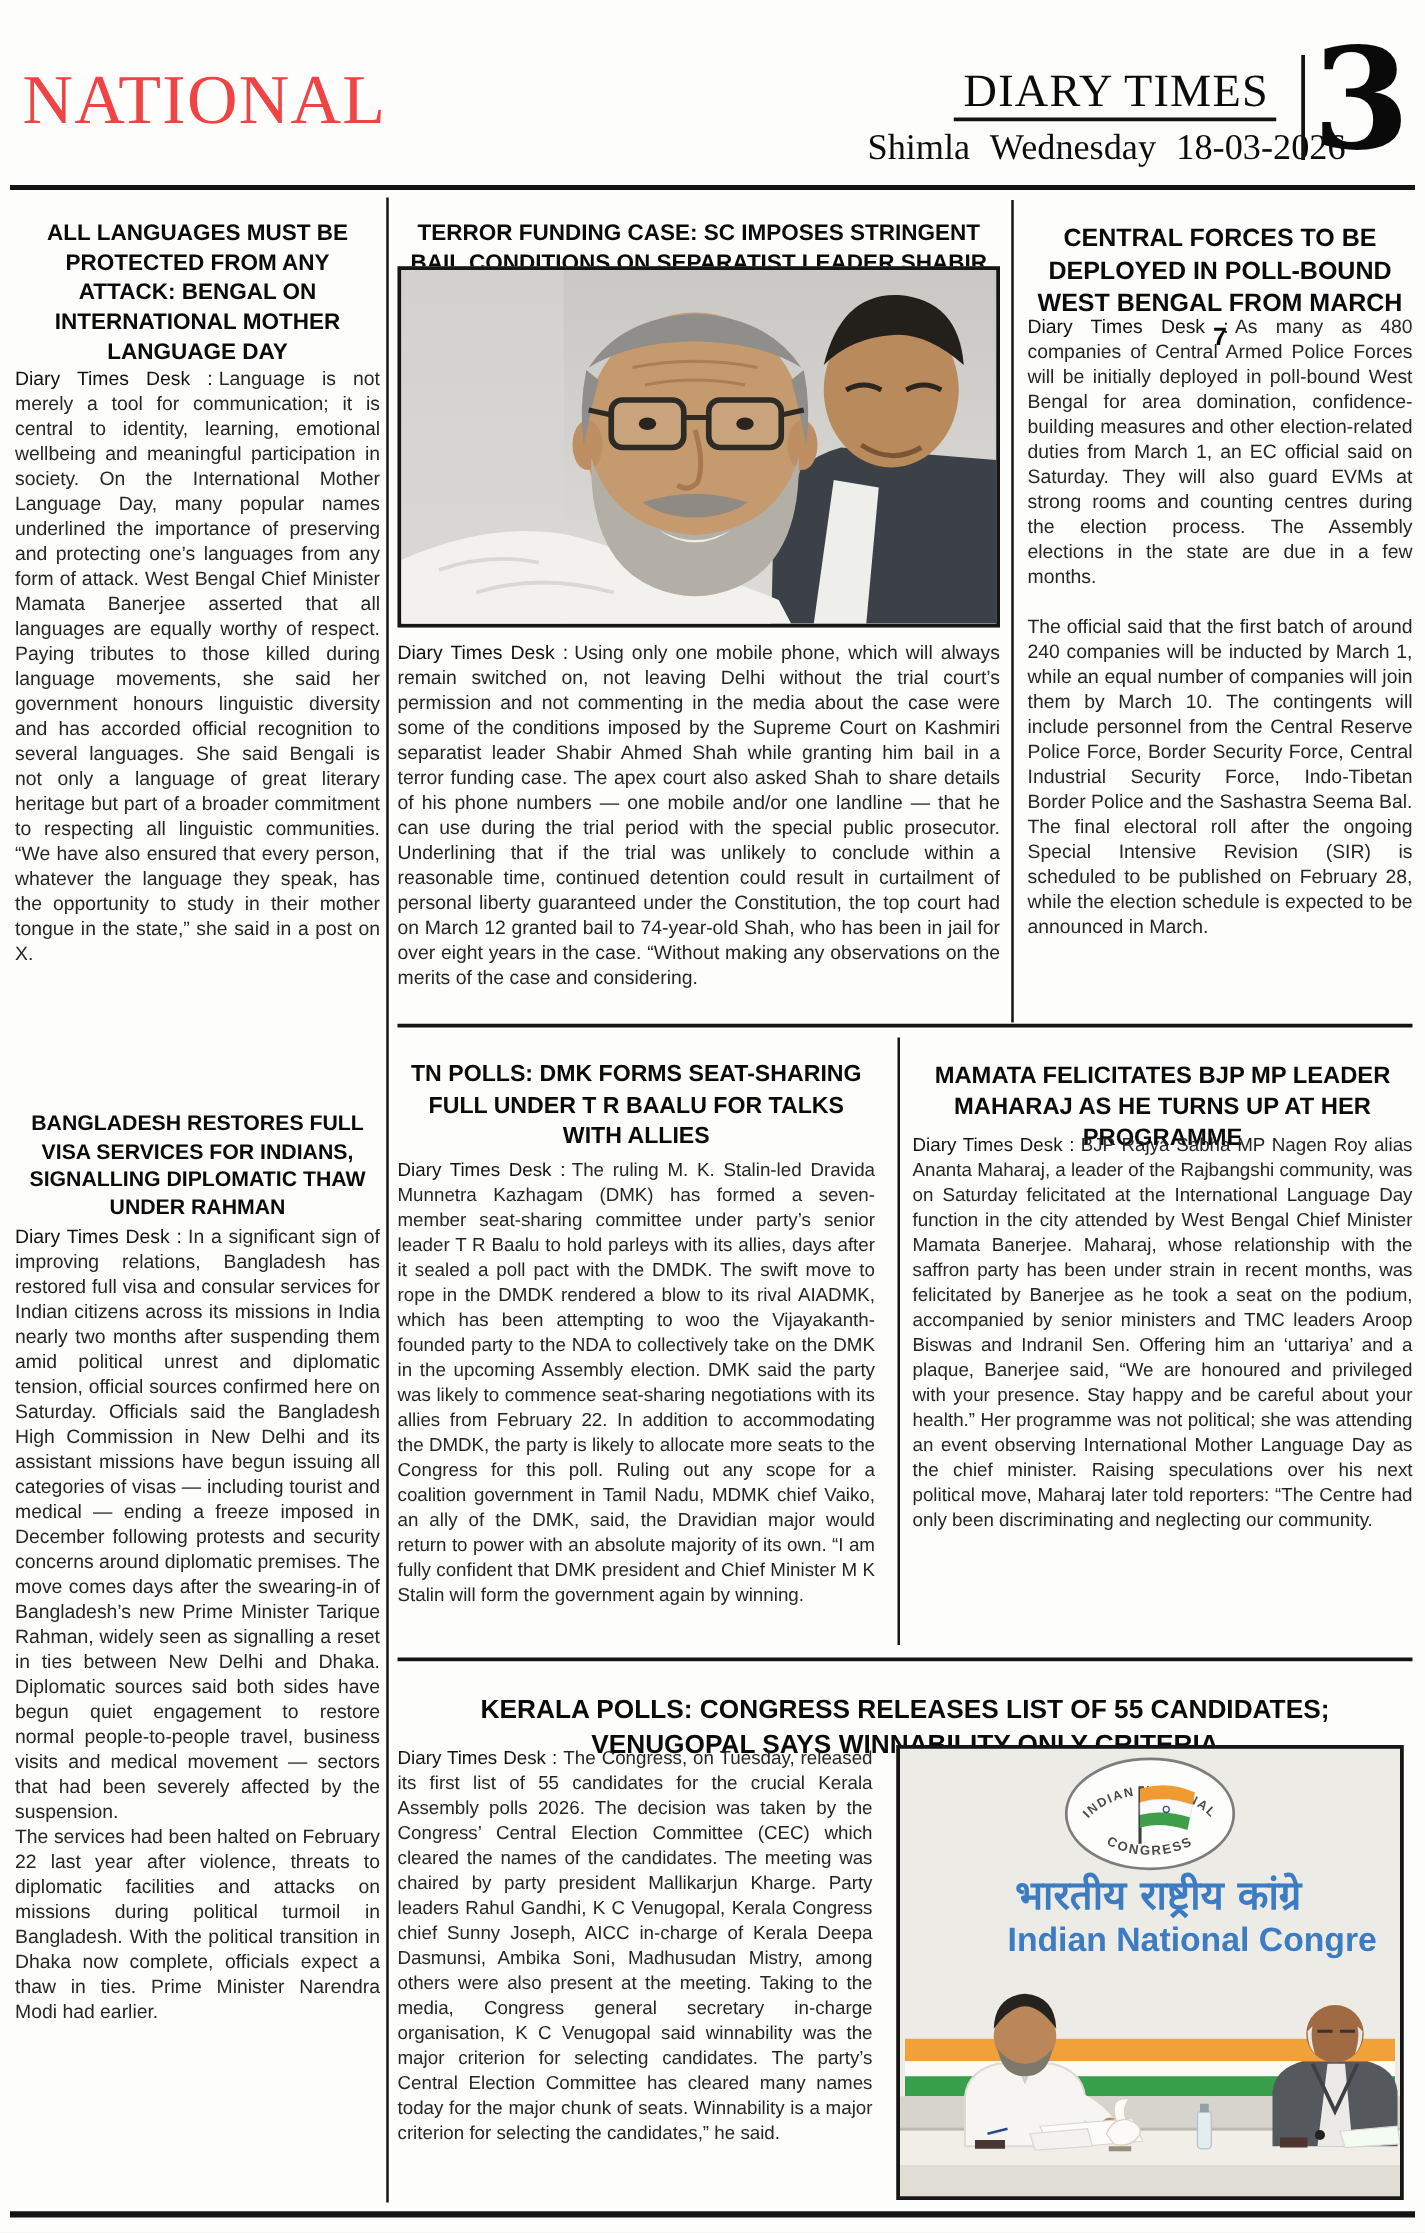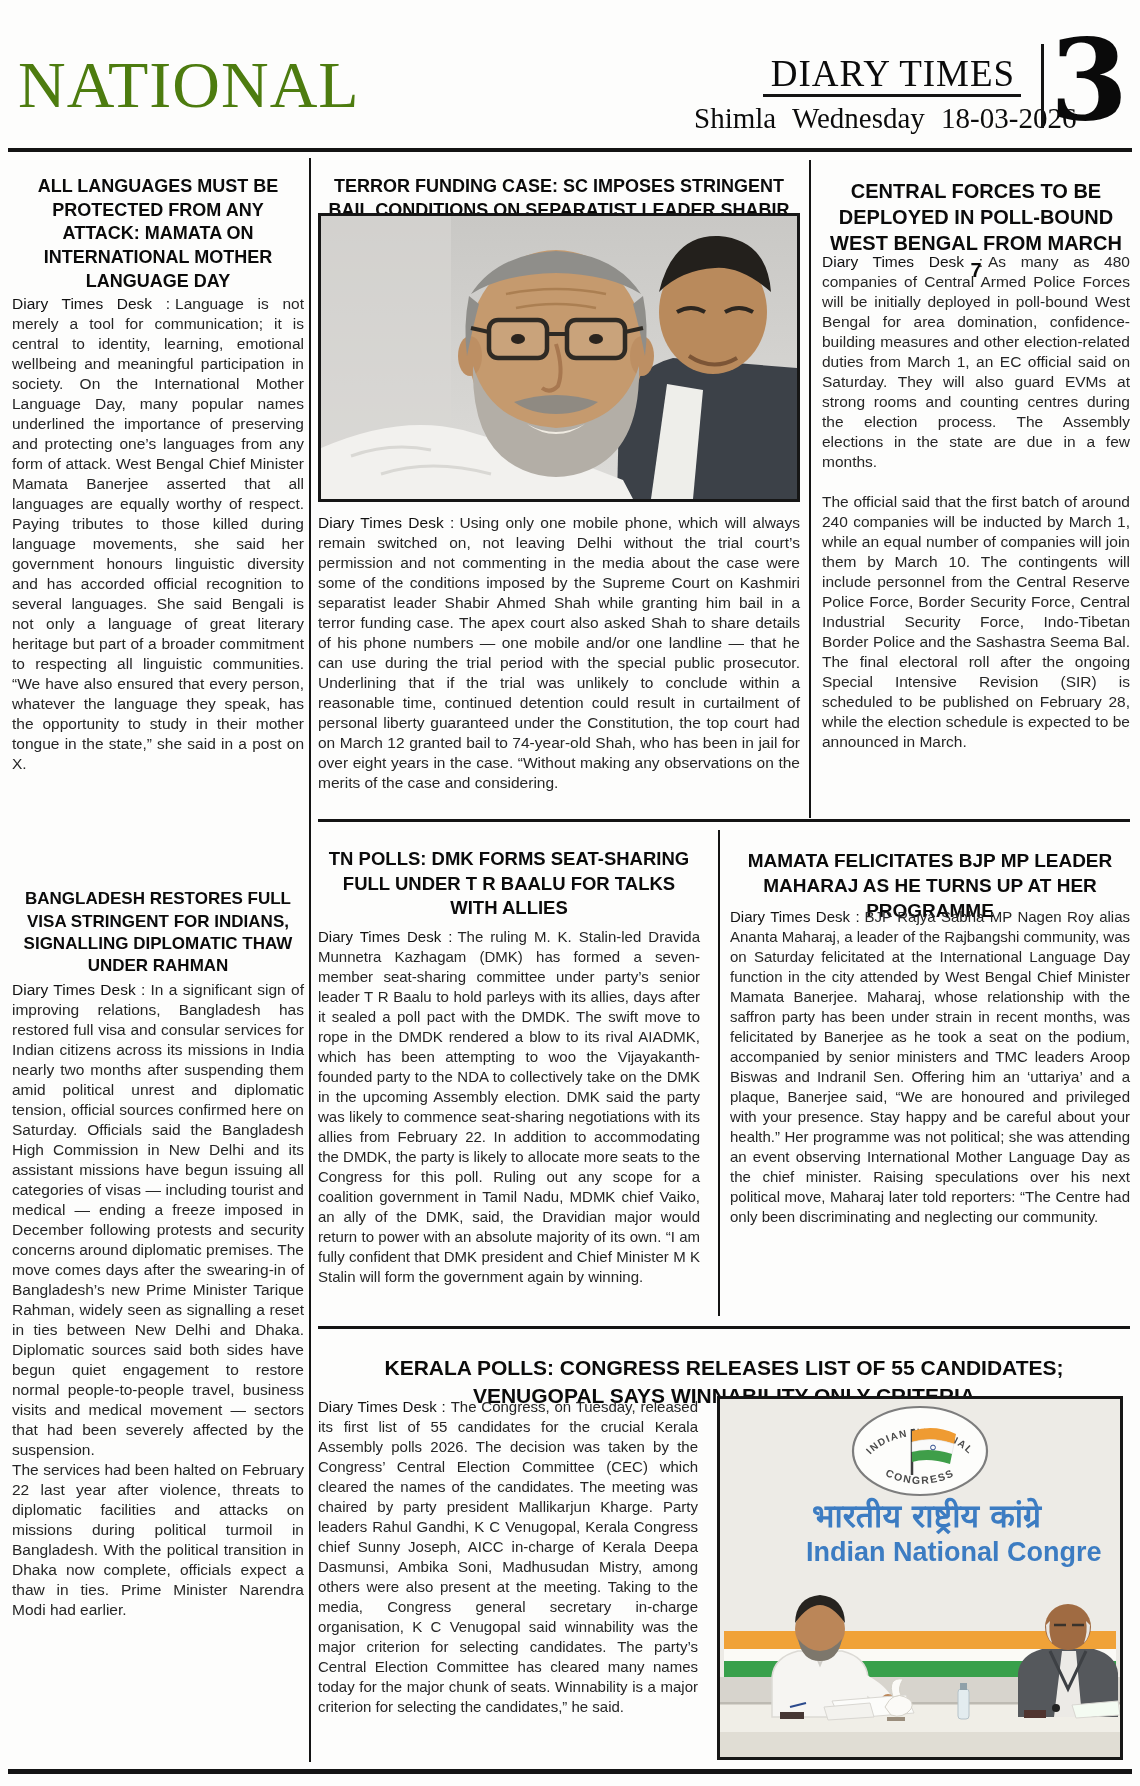--- a/index.html
+++ b/index.html
@@ -1,21 +1,21 @@
 <!DOCTYPE html>
 <html><head>
 <meta charset="utf-8">
 <style>
   html,body{margin:0;padding:0;background:#efefef;}
   .page{position:relative;width:1140px;height:1786px;background:#fdfdfc;margin:0 auto;
         font-family:"Liberation Sans",sans-serif;color:#232323;overflow:hidden;}
   .abs{position:absolute;}
   .rule{position:absolute;background:#141414;}
-  .sec-title{font-family:"Liberation Serif",serif;font-weight:400;font-size:66px;line-height:1;
-             letter-spacing:1px;color:#4d7c0f;white-space:nowrap;}
+  .sec-title{font-family:"Liberation Serif",serif;font-weight:400;font-size:56px;line-height:1;
+             letter-spacing:1px;color:#ef4444;white-space:nowrap;}
   .masthead{font-family:"Liberation Serif",serif;font-size:37px;line-height:1.1;letter-spacing:1px;
             color:#0c0c0c;text-align:center;white-space:nowrap;}
   .dateline{font-family:"Liberation Serif",serif;font-size:29px;color:#0c0c0c;text-align:right;
             word-spacing:9px;white-space:nowrap;}
   .page-num{font-family:"DejaVu Serif",serif;font-weight:900;font-size:112px;line-height:1;color:#0a0a0a;}
   .headline{position:absolute;font-weight:800;text-align:center;color:#0b0b0b;line-height:1.32;
             letter-spacing:0;}
   .body-text{position:absolute;text-align:justify;color:#262626;}
   .body-text p{margin:0;}
   .body-text p.gap{margin-top:20px;}
@@ -39,28 +39,28 @@
   <div class="rule" style="left:8px;top:148px;width:1124px;height:4px;"></div>
 
   <div class="rule" style="left:309px;top:158px;width:2px;height:1604px;"></div>
   <div class="rule" style="left:809px;top:160px;width:2px;height:658px;"></div>
   <div class="rule" style="left:318px;top:819px;width:812px;height:3px;"></div>
   <div class="rule" style="left:718px;top:830px;width:2px;height:486px;"></div>
   <div class="rule" style="left:318px;top:1326px;width:812px;height:3px;"></div>
   <div class="rule" style="left:8px;top:1769px;width:1124px;height:5px;"></div>
 
   <div>
-    <h2 class="headline" style="left:12px;top:160px;width:292px;font-size:18px;">ALL LANGUAGES MUST BE PROTECTED FROM ANY ATTACK: MAMATA ON INTERNATIONAL MOTHER LANGUAGE DAY</h2>
+    <h2 class="headline" style="left:12px;top:160px;width:292px;font-size:18px;">ALL LANGUAGES MUST BE PROTECTED FROM ANY ATTACK: BENGAL ON INTERNATIONAL MOTHER LANGUAGE DAY</h2>
     <div class="body-text" style="left:12px;top:294px;width:292px;font-size:15.5px;line-height:20px;">
       <p><b class="desk">Diary Times Desk :</b><span>Language is not merely a tool for communication; it is central to identity, learning, emotional wellbeing and meaningful participation in society. On the International Mother Language Day, many popular names underlined the importance of preserving and protecting one’s languages from any form of attack. West Bengal Chief Minister Mamata Banerjee asserted that all languages are equally worthy of respect. Paying tributes to those killed during language movements, she said her government honours linguistic diversity and has accorded official recognition to several languages. She said Bengali is not only a language of great literary heritage but part of a broader commitment to respecting all linguistic communities. “We have also ensured that every person, whatever the language they speak, has the opportunity to study in their mother tongue in the state,” she said in a post on X.</span></p>
     </div>
   </div>
 
   <div>
-    <h2 class="headline" style="left:12px;top:874px;width:292px;font-size:17px;">BANGLADESH RESTORES FULL VISA STRINGENT FOR INDIANS, SIGNALLING DIPLOMATIC THAW UNDER RAHMAN</h2>
+    <h2 class="headline" style="left:12px;top:874px;width:292px;font-size:17px;">BANGLADESH RESTORES FULL VISA SERVICES FOR INDIANS, SIGNALLING DIPLOMATIC THAW UNDER RAHMAN</h2>
     <div class="body-text" style="left:12px;top:980px;width:292px;font-size:15.5px;line-height:20px;">
       <p><b class="desk">Diary Times Desk :</b><span>In a significant sign of improving relations, Bangladesh has restored full visa and consular services for Indian citizens across its missions in India nearly two months after suspending them amid political unrest and diplomatic tension, official sources confirmed here on Saturday. Officials said the Bangladesh High Commission in New Delhi and its assistant missions have begun issuing all categories of visas — including tourist and medical — ending a freeze imposed in December following protests and security concerns around diplomatic premises. The move comes days after the swearing-in of Bangladesh’s new Prime Minister Tarique Rahman, widely seen as signalling a reset in ties between New Delhi and Dhaka. Diplomatic sources said both sides have begun quiet engagement to restore normal people-to-people travel, business visits and medical movement — sectors that had been severely affected by the suspension.</span></p>
       <p>The services had been halted on February 22 last year after violence, threats to diplomatic facilities and attacks on missions during political turmoil in Bangladesh. With the political transition in Dhaka now complete, officials expect a thaw in ties. Prime Minister Narendra Modi had earlier.</p>
     </div>
   </div>
 
   <div>
     <h2 class="headline" style="left:318px;top:160px;width:482px;font-size:18px;">TERROR FUNDING CASE: SC IMPOSES STRINGENT BAIL CONDITIONS ON SEPARATIST LEADER SHABIR SHAH</h2>
 
     <div class="photo" style="left:318px;top:213px;width:482px;height:289px;">

